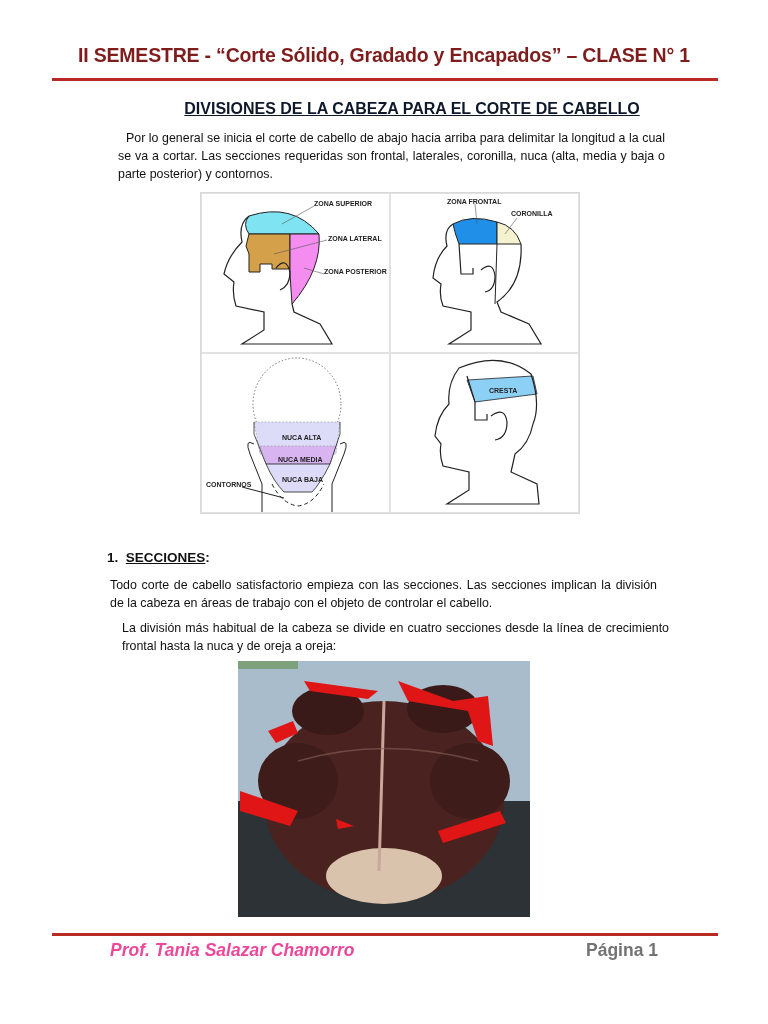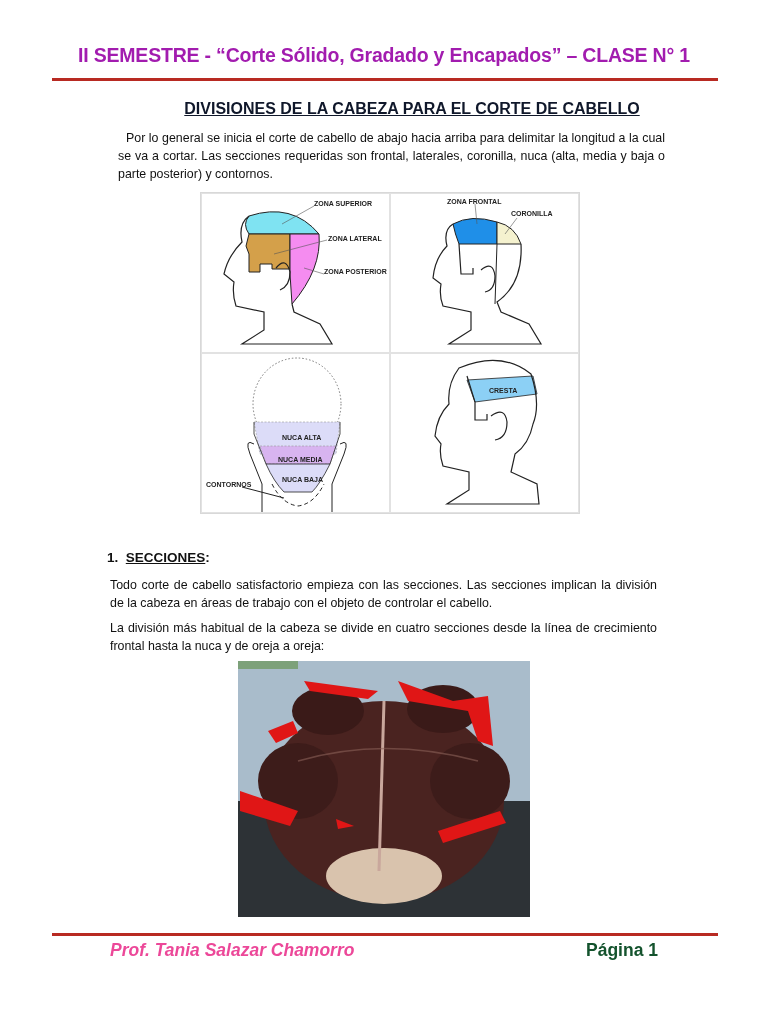--- a/index.html
+++ b/index.html
@@ -1,29 +1,29 @@
 <!DOCTYPE html>
 <html><head>
 <meta charset="utf-8">
 <style>
   html, body { margin:0; padding:0; background:#ffffff; }
   body { width:768px; height:1024px; position:relative; overflow:hidden; font-family:"Liberation Sans", sans-serif; color:#111; }
-  .header-title { position:absolute; left:0; width:768px; top:44px; text-align:center; font-size:19.5px; font-weight:bold; color:#a21caf; letter-spacing:-0.2px; }
+  .header-title { position:absolute; left:0; width:768px; top:44px; text-align:center; font-size:19.5px; font-weight:bold; color:#7f1d1d; letter-spacing:-0.2px; }
   .rule { position:absolute; left:52px; width:666px; height:3px; background:#b82a22; }
   .doc-title { position:absolute; left:0; width:768px; top:100px; text-align:center; font-size:16px; font-weight:bold; text-decoration:underline; color:#0f172a;margin-left:28px; }
   .para { position:absolute; left:110px; width:547px; font-size:12.4px; line-height:18px; text-align:justify; color:#111; }
   .para.indent { text-indent:8px;margin-left:8px; }
   .figure-grid { position:absolute; left:200px; top:192px; width:378px; height:320px; border:1px solid #d8d8d8; background:#fff; }
   .cell { position:absolute; border:1px solid #e2e2e2; background:#fff; overflow:hidden; }
   .cell svg { position:absolute; left:0; top:0; }
   .section-heading { position:absolute; left:107px; top:550px; font-size:13.5px; font-weight:bold; }
   .section-heading .u { text-decoration:underline; }
   .photo { position:absolute; left:238px; top:661px; width:292px; height:256px; overflow:hidden; background:#8fa6b8; }
   .footer-left { position:absolute; left:110px; top:940px; font-size:17.5px; font-weight:bold; font-style:italic; color:#ec4899; }
-  .footer-right { position:absolute; right:110px; top:940px; font-size:17.5px; font-weight:bold; color:#14532d; }
+  .footer-right { position:absolute; right:110px; top:940px; font-size:17.5px; font-weight:bold; color:#737373; }
   .lbl { font-family:"Liberation Sans", sans-serif; font-weight:bold; font-size:7px; fill:#222; }
 </style>
 </head>
 <body>
 
 <div>
   <div class="header-title">II SEMESTRE - “Corte Sólido, Gradado y Encapados” – CLASE N° 1</div>
   <div class="rule" style="top:78px;"></div>
 </div>
 
@@ -93,21 +93,21 @@
     </svg>
   </div>
 </div>
 
 <div class="section-heading">
   <span>1.</span>&nbsp;
   <span class="u">SECCIONES</span><span>:</span>
 </div>
 
 <div class="para" style="top:576px;">Todo corte de cabello satisfactorio empieza con las secciones. Las secciones implican la división de la cabeza en áreas de trabajo con el objeto de controlar el cabello.</div>
-<div class="para" style="top:619px;">La división más habitual de la cabeza  se divide en cuatro secciones desde la línea de crecimiento frontal hasta la nuca y de oreja a oreja:</div>
+<div class="para" style="top:619px;margin-left:12px;">La división más habitual de la cabeza  se divide en cuatro secciones desde la línea de crecimiento frontal hasta la nuca y de oreja a oreja:</div>
 
 <div class="photo">
   <svg width="292" height="256" viewBox="0 0 292 256">
     <rect x="0" y="0" width="292" height="256" fill="#a9bccb"></rect>
     <rect x="0" y="0" width="60" height="8" fill="#7da17a"></rect>
     <rect x="0" y="140" width="292" height="116" fill="#2d3236"></rect>
     <ellipse cx="146" cy="140" rx="120" ry="100" fill="#4a2320"></ellipse>
     <ellipse cx="60" cy="120" rx="40" ry="38" fill="#3d1c1a"></ellipse>
     <ellipse cx="232" cy="120" rx="40" ry="38" fill="#3d1c1a"></ellipse>
     <ellipse cx="90" cy="50" rx="36" ry="24" fill="#3a1a18"></ellipse>

